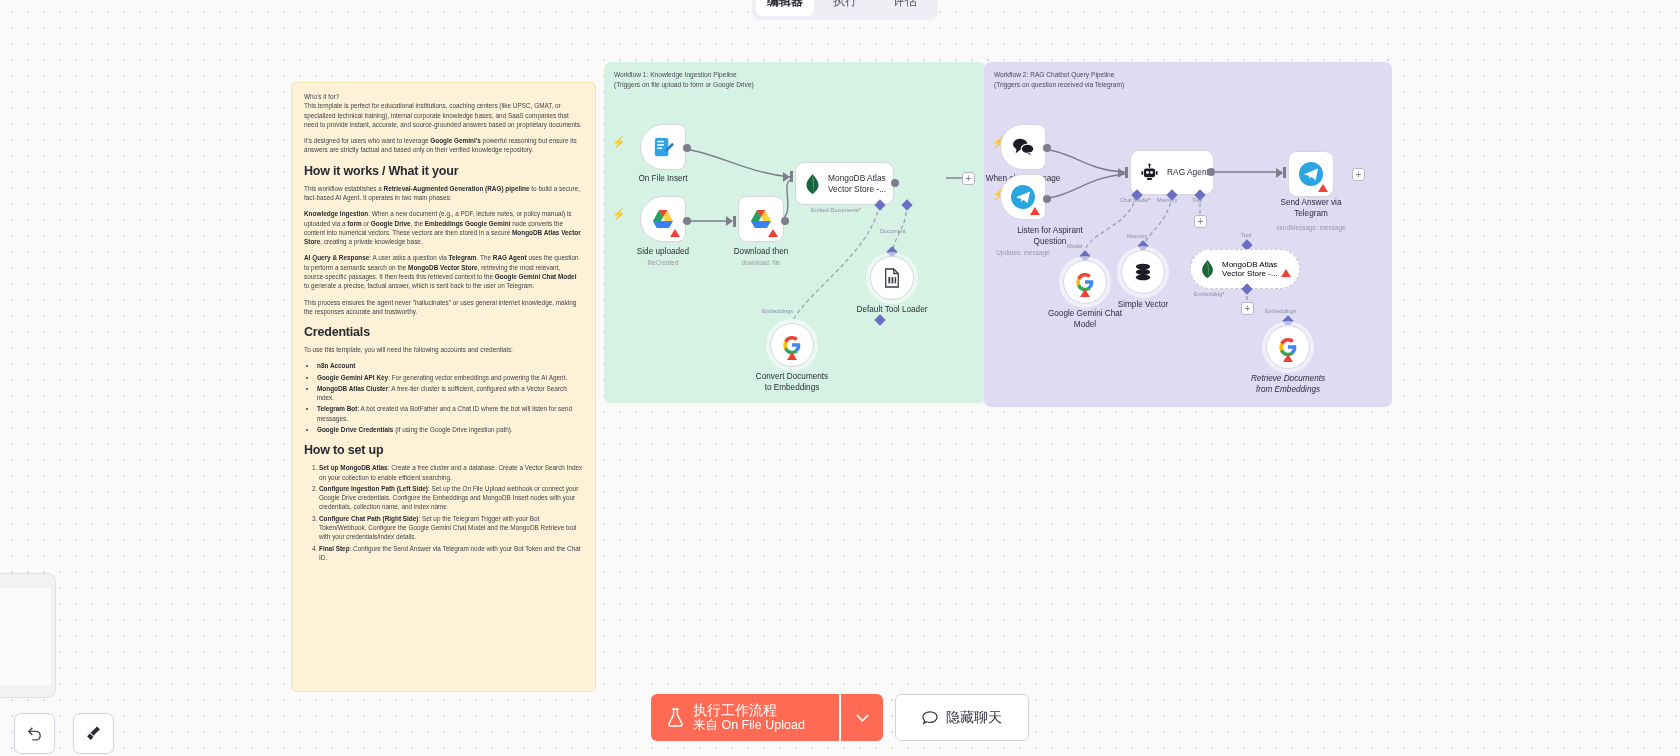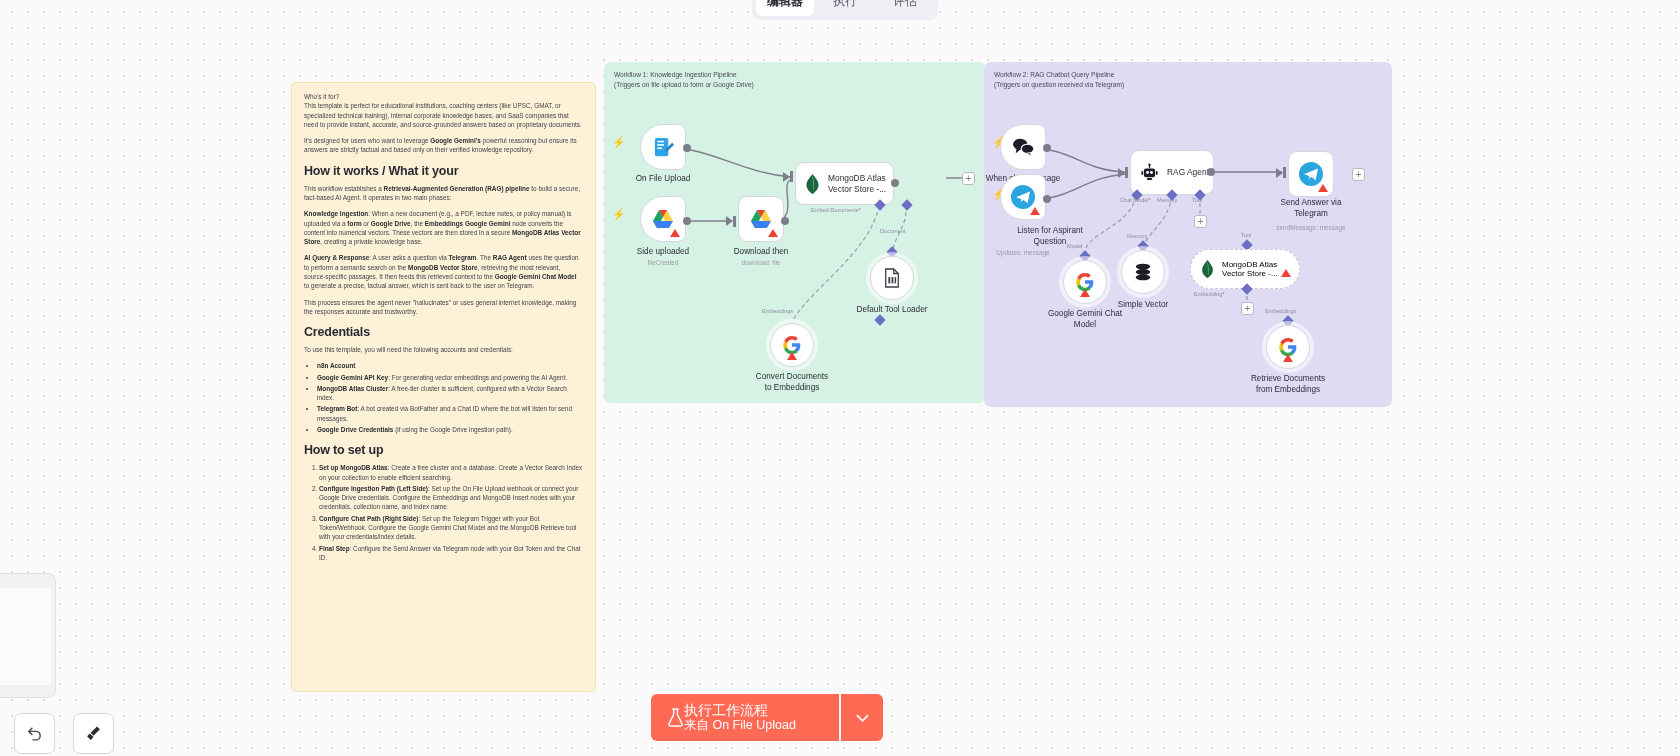--- a/index.html
+++ b/index.html
@@ -182,21 +182,21 @@
   svg.edges { position: absolute; left: 0; top: 0; width: 1680px; height: 756px; pointer-events: none; }
 
   
   .run-btn {
     position: absolute;
     left: 651px; top: 694px;
     width: 188px; height: 47px;
     background: #ff6a55;
     border-radius: 6px 0 0 6px;
     display: flex; align-items: center;
-    padding-left: 16px;
+    gap: 9px; padding-left: 16px;
     color: #ffffff;
   }
   .run-btn .lines { display: flex; flex-direction: column; line-height: 1.2; }
   .run-l1 { font-size: 14px; }
   .run-l2 { font-size: 12.5px; }
   .run-caret {
     position: absolute;
     left: 841px; top: 694px;
     width: 42px; height: 47px;
     background: #ff6a55;
@@ -333,21 +333,21 @@
   <div class="node trigger" style="left:640px; top:124px; width:46px; height:46px;">
     <svg width="23" height="23" viewBox="0 0 24 24">
       <rect x="3" y="2" width="14" height="19" rx="2" fill="#30a2e8"></rect>
       <rect x="5.5" y="5" width="7" height="1.6" fill="#fff"></rect>
         <rect x="5.5" y="8.5" width="7" height="1.6" fill="#fff"></rect>
       <rect x="5.5" y="12" width="5" height="1.6" fill="#fff"></rect>
       <path d="M21 7 L23 9 L16 16 L13.5 16.5 L14 14 Z" fill="#2a7fc0"></path>
     </svg>
   </div>
   <div class="dot" style="left:683px; top:144px;"></div>
-  <div class="node-label" style="left:663px; top:174px;">On File Upload</div>
+  <div class="node-label" style="left:663px; top:174px;">On File Insert</div>
 
   <div class="bolt" style="left:612px; top:208px;">⚡</div>
   <div class="node trigger" style="left:640px; top:196px; width:46px; height:46px;">
     <svg width="24" height="22" viewBox="0 0 24 22">
       <path d="M8 2 L16 2 L22 13 L14 13 Z" fill="#ffcf44"></path>
       <path d="M8 2 L2 13 L6 20 L12 9 Z" fill="#1ea362"></path>
       <path d="M2 13 L22 13 L18 20 L6 20 Z" fill="#3b80f0"></path>
       <path d="M8 2 L12 9 L16 2 Z" fill="#e94435"></path>
     </svg>
     <div class="warn"></div>
@@ -517,31 +517,37 @@
   <div class="diamond" style="left:1284px; top:317px;"></div>
   <div class="round halo" style="left:1266px; top:325px; width:44px; height:44px;">
     <svg width="20" height="20" viewBox="0 0 24 24">
       <path d="M22 12.2c0-.8-.1-1.5-.2-2.2H12v4.2h5.6c-.2 1.3-1 2.4-2.1 3.1v2.6h3.4c2-1.8 3.1-4.5 3.1-7.7z" fill="#4285f4"></path>
       <path d="M12 23c2.8 0 5.2-.9 6.9-2.5l-3.4-2.6c-.9.6-2.1 1-3.5 1-2.7 0-5-1.8-5.8-4.3H2.7v2.7C4.4 20.8 8 23 12 23z" fill="#34a853"></path>
       <path d="M6.2 14.6c-.2-.6-.3-1.3-.3-2s.1-1.4.3-2V7.9H2.7C2 9.2 1.6 10.6 1.6 12.6c0 1.4.4 2.8 1.1 4.1l3.5-2.1z" fill="#fbbc05"></path>
       <path d="M12 5.4c1.5 0 2.9.5 4 1.5l3-3C17.2 2.2 14.8 1.2 12 1.2 8 1.2 4.4 3.4 2.7 6.9l3.5 2.7C7 7.2 9.3 5.4 12 5.4z" fill="#ea4335"></path>
     </svg>
     <div class="warn rnd"></div>
   </div>
-  <div class="node-label" style="left:1288px; top:374px; line-height:1.3;">Retrieve Documents<br>from Embeddings</div>
+  <div class="node-label" style="left:1288px; top:374px; line-height:1.3;font-style:italic;">Retrieve Documents<br>from Embeddings</div>
 
   <div class="run-btn">
     <svg width="17" height="19" viewBox="0 0 18 20" fill="none" stroke="#ffffff" stroke-width="1.5">
       <path d="M7 1 V7 L2 17 a1.5 1.5 0 0 0 1.3 2 H14.7 a1.5 1.5 0 0 0 1.3 -2 L11 7 V1"></path>
       <path d="M5.5 1 H12.5"></path>
     </svg>
     <div class="lines">
       <span class="run-l1">执行工作流程</span>
       <span class="run-l2">来自 On File Upload</span>
     </div>
   </div>
   <div class="run-caret">
     <svg width="13" height="8" viewBox="0 0 14 8" fill="none" stroke="#ffffff" stroke-width="1.8">
         <path d="M1 1 L7 7 L13 1"></path>
       </svg>
   </div>
+  <div class="chat-btn">
+    <svg width="16" height="16" viewBox="0 0 18 18" fill="none" stroke="#34343f" stroke-width="1.4">
+      <path d="M9 2 C 13.4 2 17 4.7 17 8 C 17 11.3 13.4 14 9 14 C 7.6 14 6.3 13.7 5.2 13.2 L2 15 L2.9 12.1 C 1.7 11 1 9.6 1 8 C 1 4.7 4.6 2 9 2 Z"></path>
+    </svg>
+    <span>隐藏聊天</span>
+  </div>
 
 </div>
 
 </body></html>

